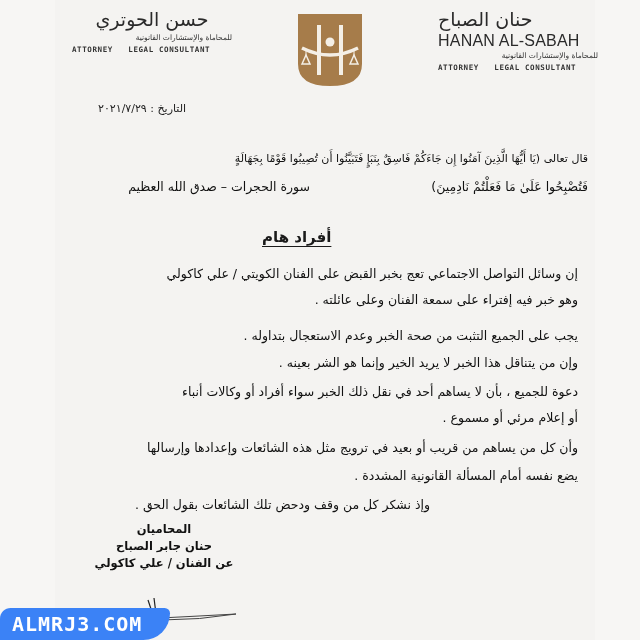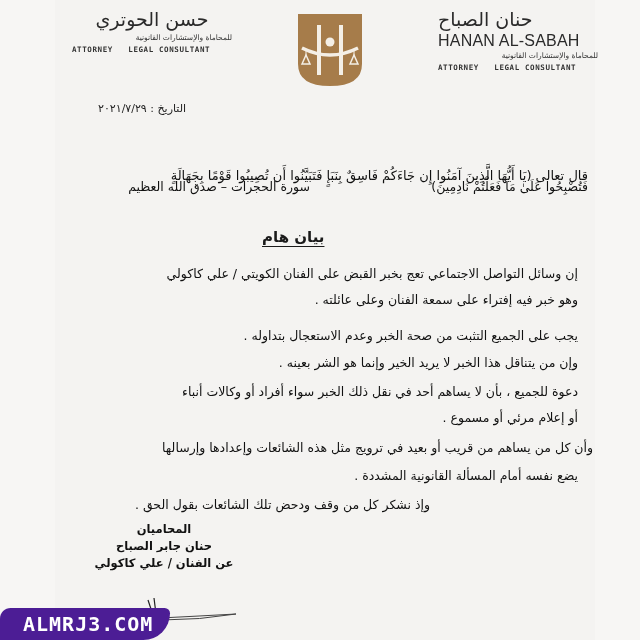--- a/index.html
+++ b/index.html
@@ -52,23 +52,23 @@
     }
     .underline { text-underline-offset: 3px; text-align: right; }
     .signature-block {
       position: absolute; left: 90px; top: 521px; width: 148px;
       direction: rtl; text-align: center; font-weight: bold; font-size: 11.5px; line-height: 17px;
       color: #111;
     }
     .sig-scribble { position: absolute; left: 140px; top: 592px; }
     .watermark {
       position: absolute; left: 0; top: 608px; width: 170px; height: 32px;
-      background: #4c1d95; border-radius: 12px 6px 30px 0;
+      background: #3b82f6; border-radius: 12px 6px 30px 0;
       color: #fff; font-family: "DejaVu Sans Mono", monospace; font-weight: bold;
-      font-size: 20px; line-height: 32px; padding-left: 23px; box-sizing: border-box;
+      font-size: 20px; line-height: 32px; padding-left: 12px; box-sizing: border-box;
       letter-spacing: 1px;
     }
   </style>
 </head>
 <body>
 
 <div class="page"></div>
 
 <div class="letterhead-block lh-left">
   <div class="lh-ar-name">حسن الحوتري</div>
@@ -92,35 +92,35 @@
 
 <div class="letterhead-block lh-right">
   <div class="lh-ar-name">حنان الصباح</div>
   <div class="lh-en-name">HANAN AL-SABAH</div>
   <div class="lh-ar-sub">للمحاماة والإستشارات القانونية</div>
   <div class="lh-en-sub" style="white-space:pre">ATTORNEY   LEGAL CONSULTANT</div>
 </div>
 
 <div class="date">التاريخ : ٢٠٢١/٧/٢٩</div>
 
-<div class="text-line" style="right:52px; top:168px; font-size:13px;">قال تعالى (يَا أَيُّهَا الَّذِينَ آمَنُوا إِن جَاءَكُمْ فَاسِقٌ بِنَبَإٍ فَتَبَيَّنُوا أَن تُصِيبُوا قَوْمًا بِجَهَالَةٍ</div>
+<div class="text-line" style="right:52px; top:152px; font-size:11px;">قال تعالى (يَا أَيُّهَا الَّذِينَ آمَنُوا إِن جَاءَكُمْ فَاسِقٌ بِنَبَإٍ فَتَبَيَّنُوا أَن تُصِيبُوا قَوْمًا بِجَهَالَةٍ</div>
 <div class="text-line" style="right:52px; top:179px;">فَتُصْبِحُوا عَلَىٰ مَا فَعَلْتُمْ نَادِمِينَ)</div>
 <div class="text-line" style="right:330px; top:179px;">سورة الحجرات – صدق الله العظيم</div>
 
-<div class="title">بيان هام</div>
+<div class="title">أفراد هام</div>
 
 <div class="text-line" style="right:62px; top:266px;">إن وسائل التواصل الاجتماعي تعج بخبر القبض على الفنان الكويتي / علي كاكولي</div>
 <div class="text-line" style="right:62px; top:292px;">وهو خبر فيه إفتراء على سمعة الفنان وعلى عائلته .</div>
 <div class="text-line" style="right:62px; top:328px;">يجب على الجميع التثبت من صحة الخبر وعدم الاستعجال بتداوله .</div>
 <div class="text-line" style="right:62px; top:355px;">وإن من يتناقل هذا الخبر لا يريد الخير وإنما هو الشر بعينه .</div>
 <div class="text-line" style="right:62px; top:384px;">
   <span class="underline">دعوة للجميع</span><span> ، بأن لا يساهم أحد في نقل ذلك الخبر سواء أفراد أو وكالات أنباء</span>
 </div>
 <div class="text-line" style="right:62px; top:410px;">أو إعلام مرئي أو مسموع .</div>
-<div class="text-line" style="right:47px; top:440px;">وأن كل من يساهم من قريب أو بعيد في ترويج مثل هذه الشائعات وإعدادها وإرسالها</div>
+<div class="text-line" style="right:62px; top:440px;">وأن كل من يساهم من قريب أو بعيد في ترويج مثل هذه الشائعات وإعدادها وإرسالها</div>
 <div class="text-line" style="right:62px; top:468px;">يضع نفسه أمام المسألة القانونية المشددة .</div>
 <div class="text-line" style="right:210px; top:497px;">وإذ نشكر كل من وقف ودحض تلك الشائعات بقول الحق .</div>
 
 <div class="signature-block">
   <div>المحاميان</div>
   <div>حنان جابر الصباح</div>
   <div>عن الفنان / علي كاكولي</div>
 </div>
 
 <div class="sig-scribble">

